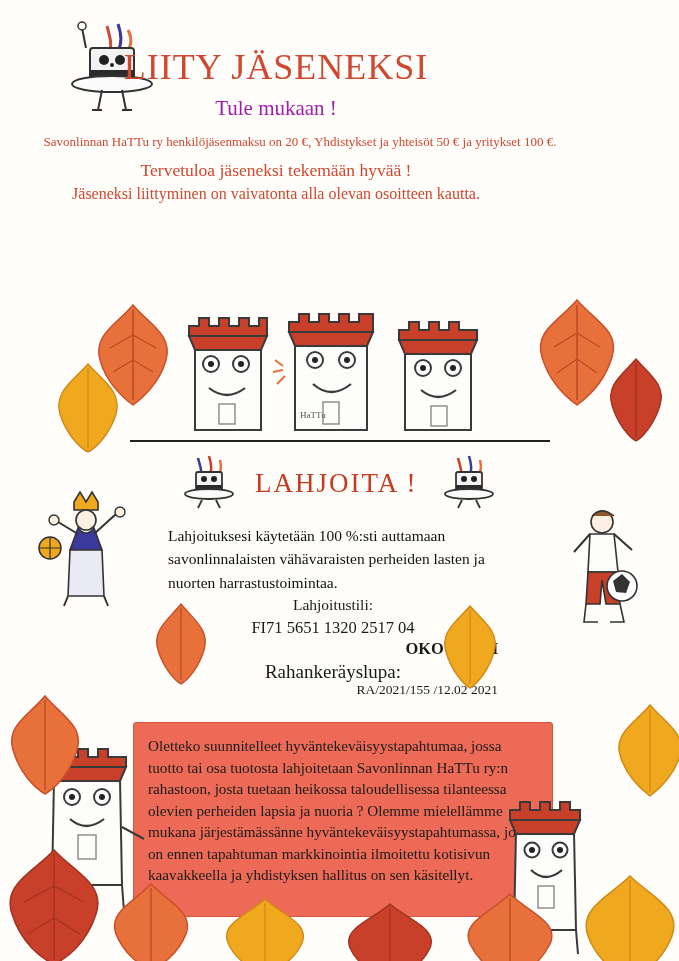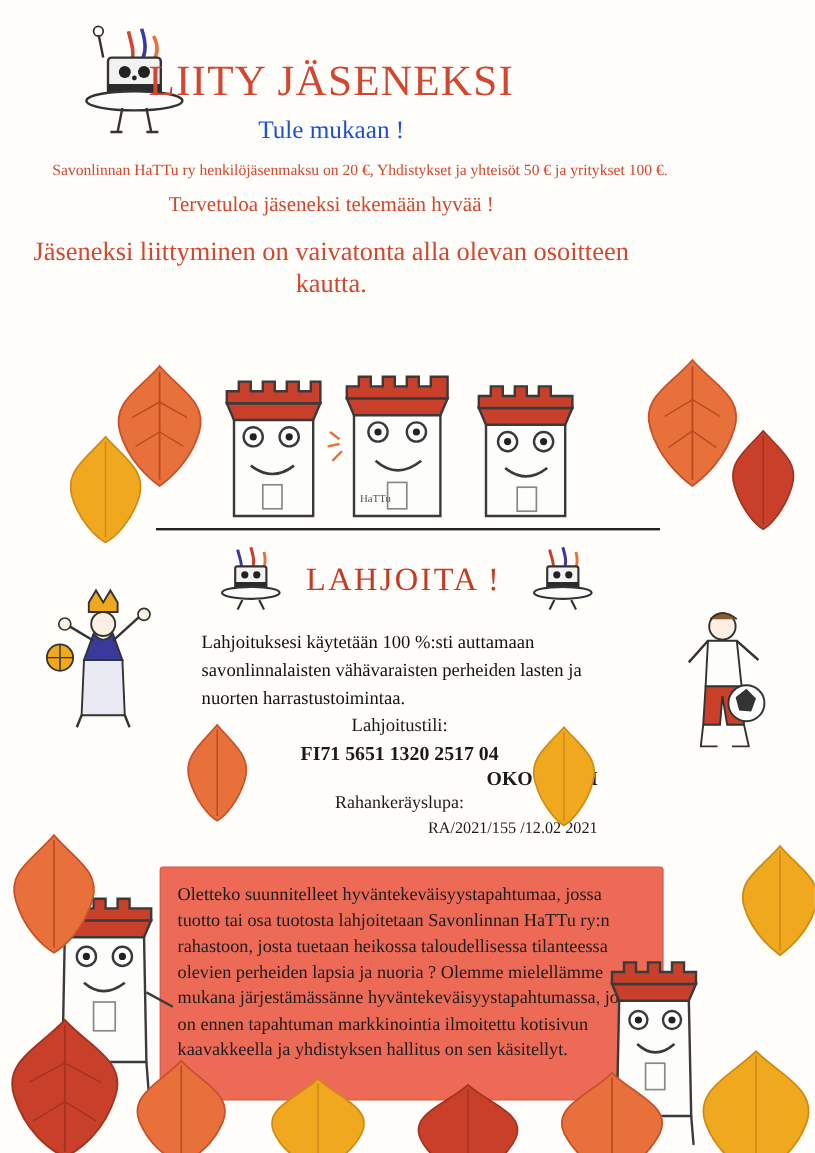--- a/index.html
+++ b/index.html
@@ -33,39 +33,39 @@
   .main-title {
     font-size: 36px;
     letter-spacing: 1px;
     color: #d1472f;
     font-weight: normal;
     margin: 0 0 8px 0;
     font-family: "Liberation Serif", serif;
   }
   .subtitle {
     font-size: 21px;
-    color: #1d4ed8;
+    color: #a21caf;
     margin: 0 0 12px 0;
   }
   .fee-line {
     font-size: 13px;
     color: #d1472f;
     line-height: 1.45;
     margin: 0 auto;
     width: 600px;
   }
   .welcome-line {
     font-size: 17.5px;
     color: #d1472f;
     margin-top: 8px;
   }
   .join-line {
-    font-size: 22px;
+    font-size: 16px;
     color: #d1472f;
-    margin-top: 16px;
+    margin-top: 4px;
   }
   .join-link {
     display: block;
     margin-top: 12px;
     font-size: 23px;
     color: #2b3fd0;
     text-decoration: underline;
     letter-spacing: 0.3px;
     cursor: pointer;
   }
@@ -115,38 +115,38 @@
     text-align: center;
     font-size: 15.5px;
   }
   .donate-iban {
     position: absolute;
     left: 168px;
     top: 618px;
     width: 330px;
     text-align: center;
     font-size: 16.5px;
-    font-weight: bold;
+    font-weight: normal;
   }
   .donate-bic {
     position: absolute;
     left: 168px;
     top: 639px;
     width: 330px;
     text-align: right;
     font-size: 16.5px;
     font-weight: bold;
   }
   .permit-label {
     position: absolute;
     left: 168px;
     top: 661px;
     width: 330px;
     text-align: center;
-    font-size: 15px;
+    font-size: 19px;
   }
   .permit-number {
     position: absolute;
     left: 168px;
     top: 682px;
     width: 330px;
     text-align: right;
     font-size: 13.5px;
   }
 

